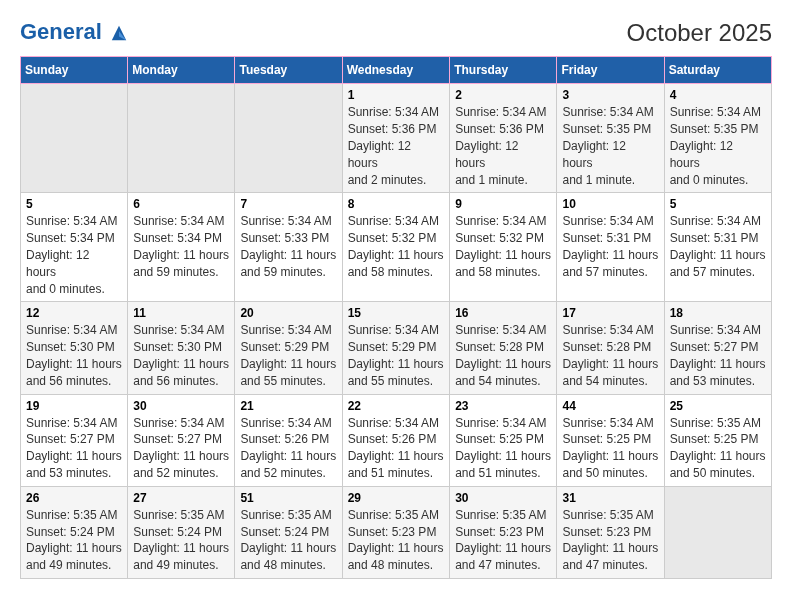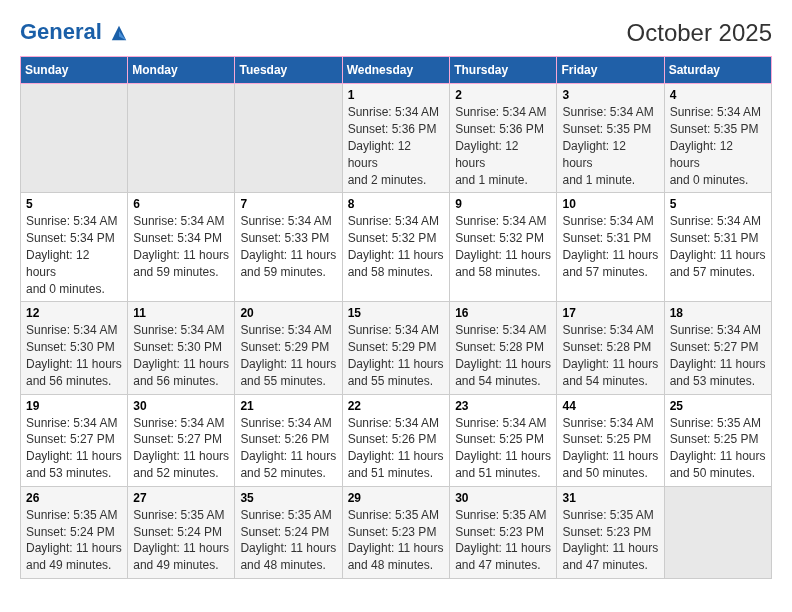--- a/index.html
+++ b/index.html
@@ -321,21 +321,21 @@
 and 49 minutes.</div>
         </td>
         <td>
           <span class="day-num">27</span>
           <div class="day-info" style="white-space: pre-line;">Sunrise: 5:35 AM
 Sunset: 5:24 PM
 Daylight: 11 hours
 and 49 minutes.</div>
         </td>
         <td>
-          <span class="day-num">35</span>
+          <span class="day-num">51</span>
           <div class="day-info" style="white-space: pre-line;">Sunrise: 5:35 AM
 Sunset: 5:24 PM
 Daylight: 11 hours
 and 48 minutes.</div>
         </td>
         <td>
           <span class="day-num">29</span>
           <div class="day-info" style="white-space: pre-line;">Sunrise: 5:35 AM
 Sunset: 5:23 PM
 Daylight: 11 hours

